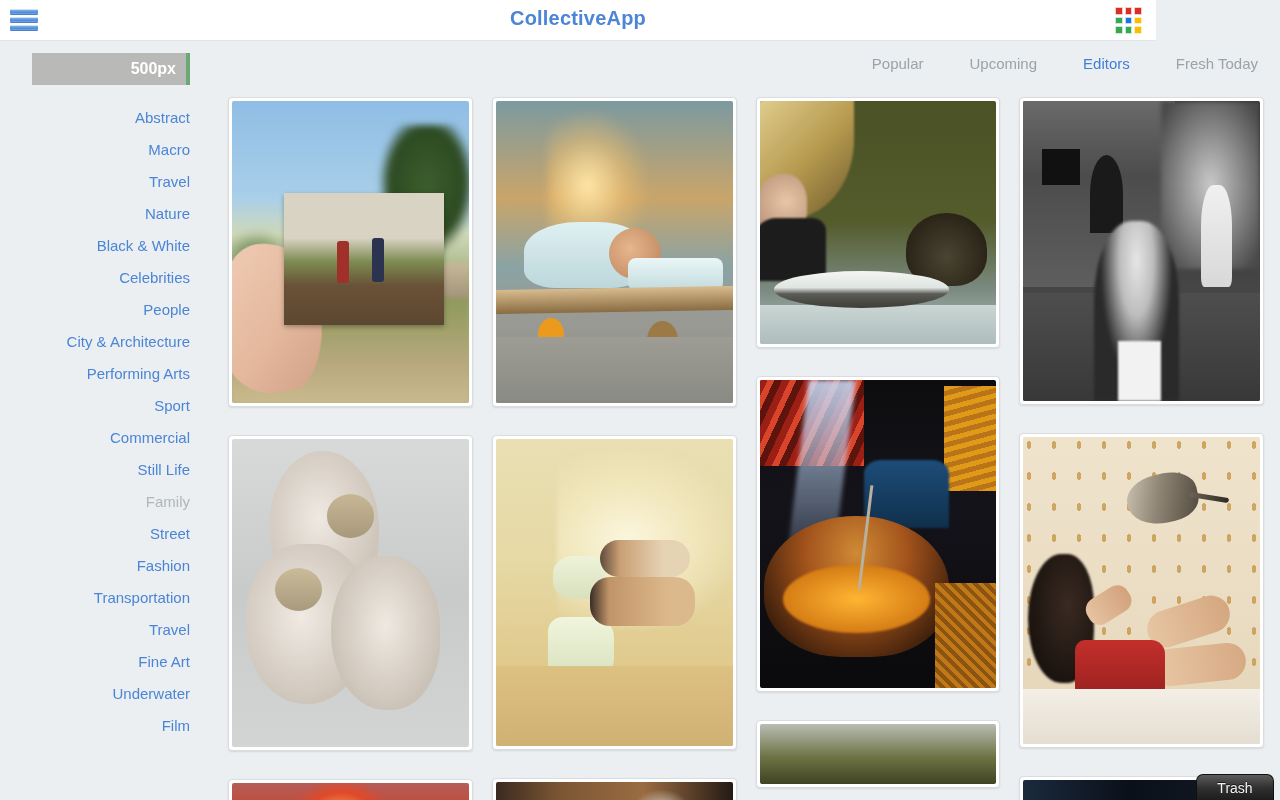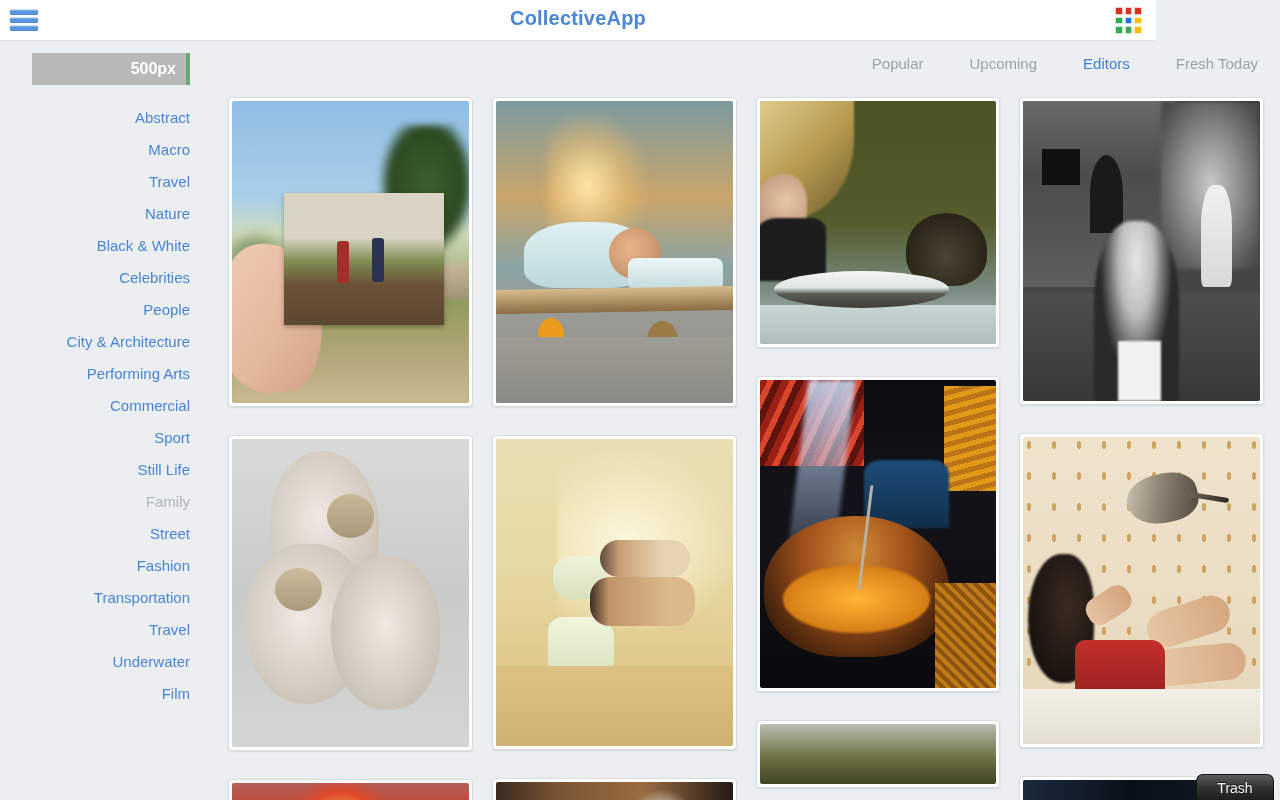--- a/index.html
+++ b/index.html
@@ -354,28 +354,29 @@
   <nav class="cat-list" id="cat-list">
       <a class="cat-item">Abstract</a>
       <a class="cat-item">Macro</a>
       <a class="cat-item">Travel</a>
       <a class="cat-item">Nature</a>
       <a class="cat-item">Black &amp; White</a>
       <a class="cat-item">Celebrities</a>
       <a class="cat-item">People</a>
       <a class="cat-item">City &amp; Architecture</a>
       <a class="cat-item">Performing Arts</a>
+      <a class="cat-item">Sport</a>
       <a class="cat-item">Commercial</a>
-      <a class="cat-item">Sport</a>
       <a class="cat-item">Still Life</a>
       <a class="cat-item muted">Family</a>
       <a class="cat-item">Street</a>
       <a class="cat-item">Fashion</a>
       <a class="cat-item">Transportation</a>
       <a class="cat-item">Travel</a>
+      <a class="cat-item">Fine Art</a>
       <a class="cat-item">Underwater</a>
       <a class="cat-item">Film</a>
     </nav>
 </div>
 
 <div class="tabs" id="tabs">
     <div class="tab">Popular</div>
     <div class="tab">Upcoming</div>
     <div class="tab active">Editors</div>
     <div class="tab">Fresh Today</div>

